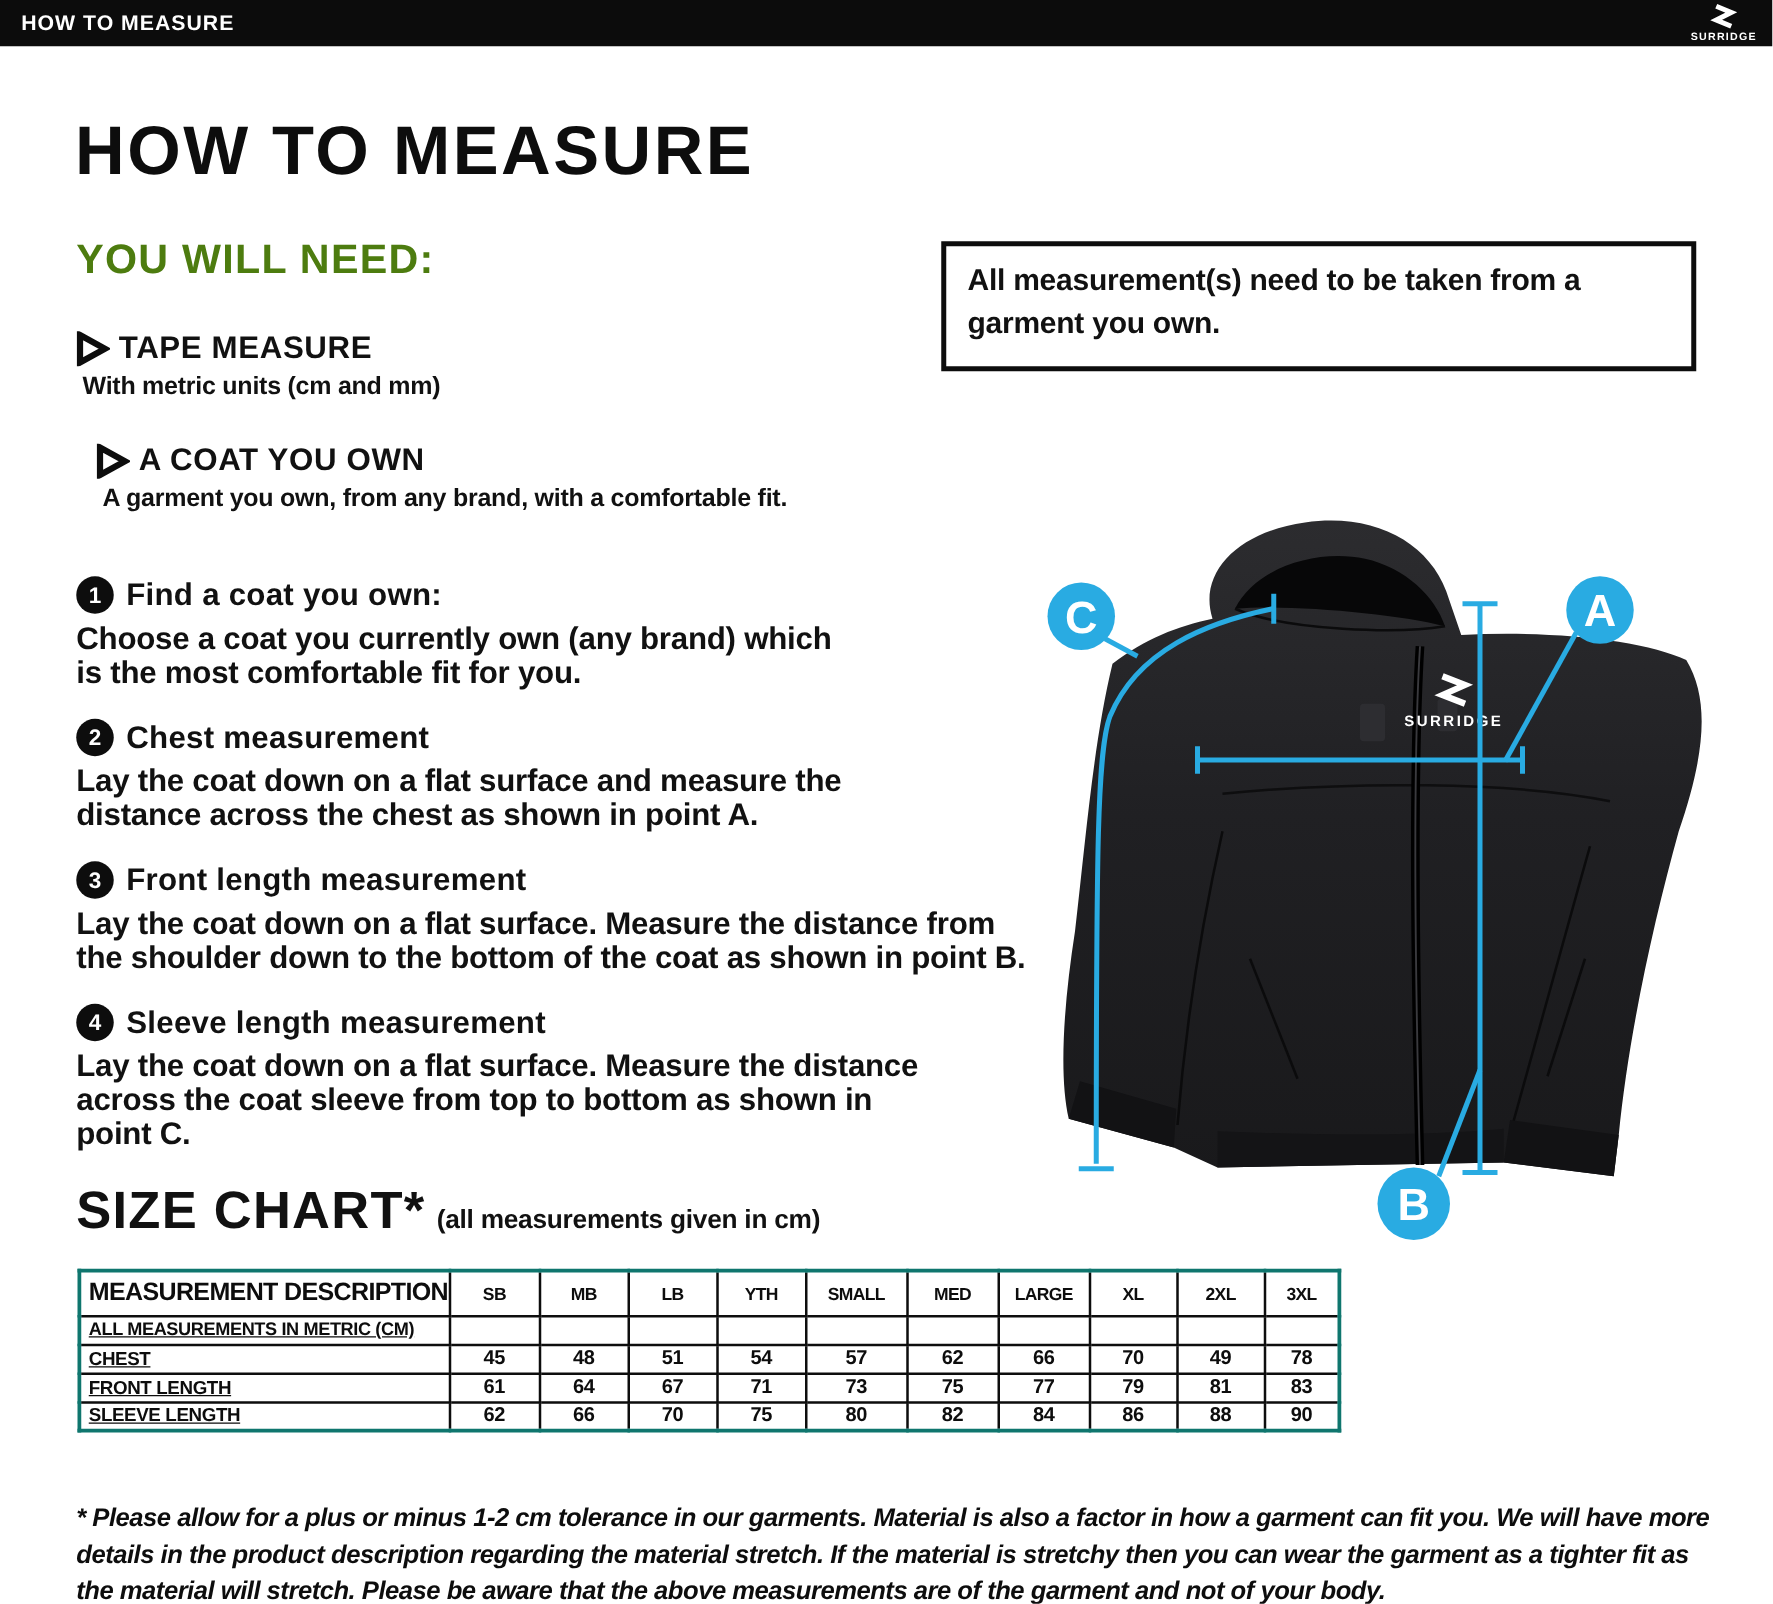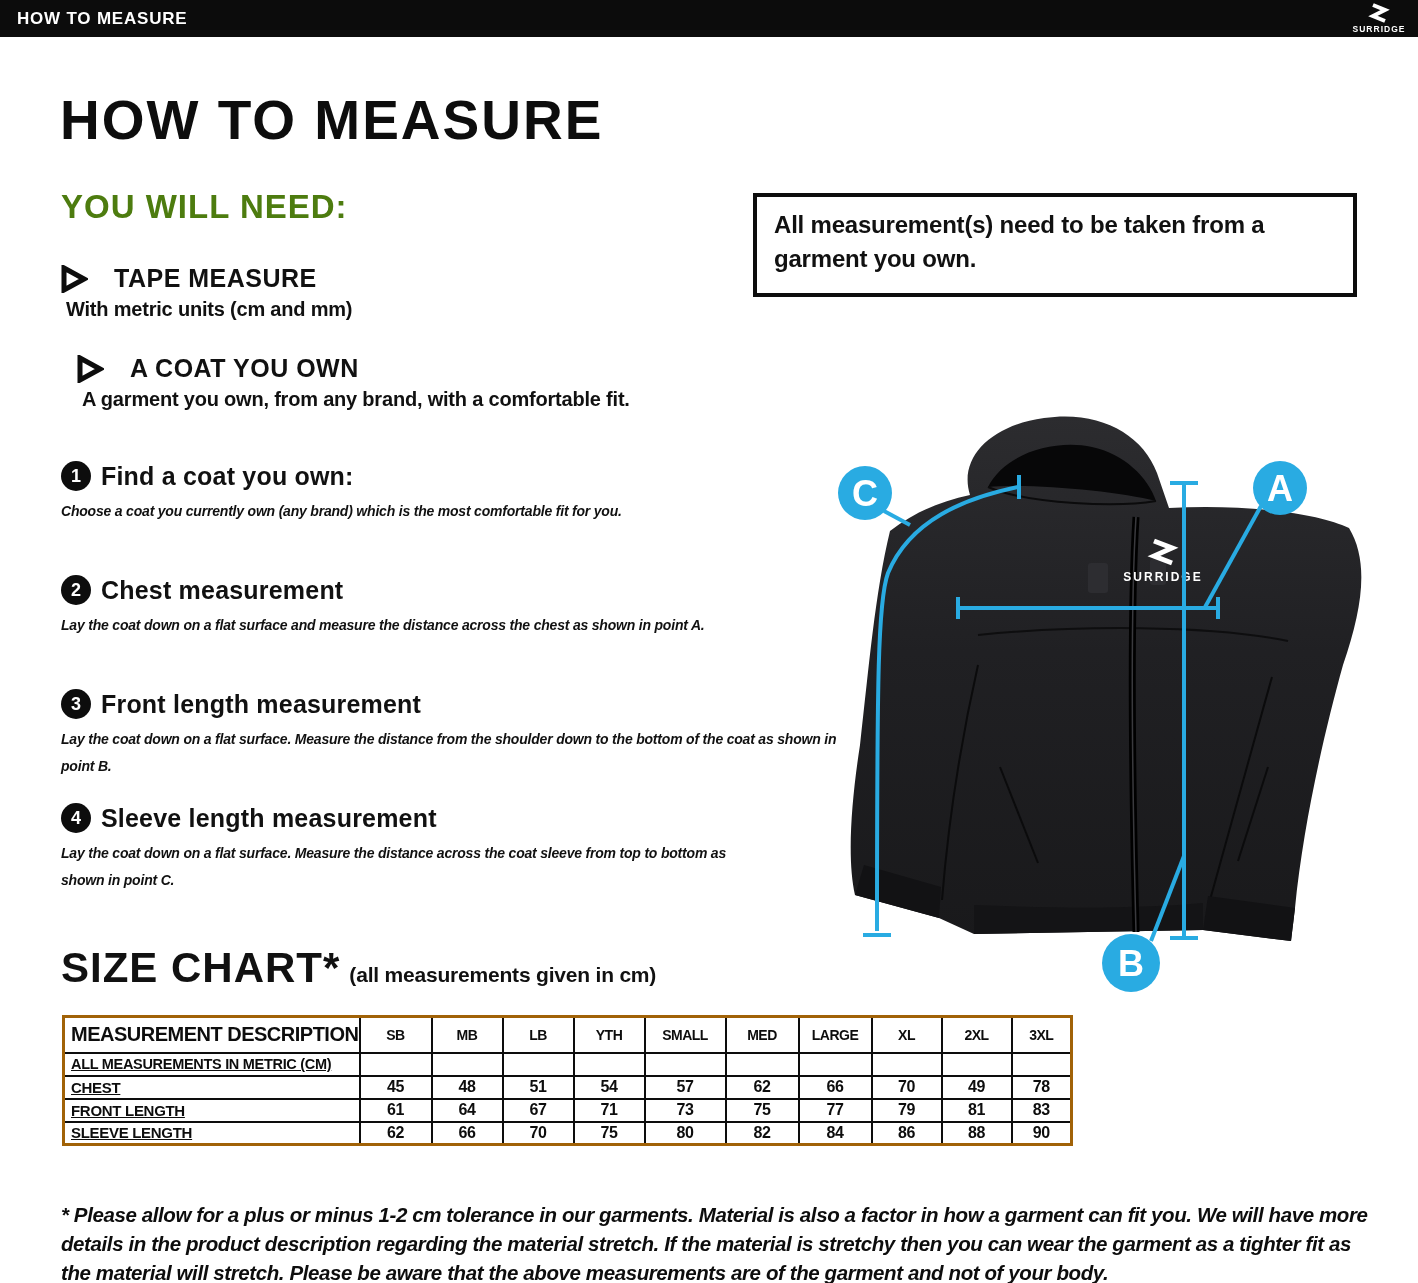--- a/index.html
+++ b/index.html
@@ -26,38 +26,38 @@
   }
 
   
   .ywn-heading {
     position:absolute; left:61px; top:188px;
     font-size:33px; font-weight:800; letter-spacing:1px; color:#4d7c0f;
   }
   .need-item { position:absolute; left:61px; }
   .need-item.n1 { top:264px; }
   .need-item.n2 { top:354px;margin-left:16px; }
-  .need-head { display:flex; align-items:center; gap:26px; }
+  .need-head { display:flex; align-items:center; gap:7px; }
   .need-title { font-size:25px; font-weight:800; letter-spacing:.5px; }
   .need-desc { font-size:20px; font-weight:700; margin-top:5px; margin-left:5px; letter-spacing:-.2px;text-align:right; }
 
   
   .step { position:absolute; left:61px; }
   .step.s1 { top:461px; }
   .step.s2 { top:575px; }
   .step.s3 { top:689px; }
   .step.s4 { top:803px; }
   .step-head { display:flex; align-items:center; gap:10px; }
   .step-num {
     width:30px; height:30px; border-radius:50%; background:#0d0d0d; color:#fff;
     font-size:18px; font-weight:800; display:flex; align-items:center; justify-content:center;
     flex:0 0 30px;
   }
   .step-title { font-size:25px; font-weight:800; letter-spacing:.2px; }
-  .step-body { font-size:14px; font-weight:700; line-height:27px; margin-top:7px; letter-spacing:-.2px;font-style:italic; }
+  .step-body { font-size:25px; font-weight:700; line-height:27px; margin-top:7px; letter-spacing:-.2px; }
   .step.s1 .step-body { width:628px; }
   .step.s2 .step-body { width:698px; }
   .step.s3 .step-body { width:778px; }
   .step.s4 .step-body { width:698px; }
 
   
   .note-box {
     position:absolute; left:753px; top:193px; width:604px; height:104px;
     border:4px solid #0d0d0d; padding:11px 17px;
     font-size:24px; font-weight:800; line-height:34px; letter-spacing:-.2px;
@@ -67,21 +67,21 @@
   .diagram { position:absolute; left:820px; top:395px; width:598px; height:625px; }
 
   
   .sc-head { position:absolute; left:61px; top:944px; display:flex; align-items:baseline; }
   .sc-title { font-size:42px; font-weight:800; letter-spacing:1px; margin:0; }
   .sc-sub { font-size:21px; font-weight:800; margin-left:9px; letter-spacing:-.2px; }
 
   table.size-chart {
     position:absolute; left:62px; top:1015px; width:1008px;
     border-collapse:collapse; table-layout:fixed;
-    border:3px solid #a16207;
+    border:3px solid #0f766e;
   }
   .size-chart th, .size-chart td {
     border:2px solid #0d0d0d; padding:0 6px;
     font-family:"Liberation Sans", sans-serif; color:#0d0d0d;
     white-space:nowrap; overflow:hidden;
   }
   .size-chart thead th { height:36px; font-size:14px; font-weight:800; text-align:center; letter-spacing:-.5px; }
   .size-chart thead th.desc { text-align:left; font-size:20px; }
   .size-chart td { height:23px; text-align:center; font-size:16px; font-weight:700; letter-spacing:-.3px; }
   .size-chart td.rowlabel { text-align:left; font-weight:700; font-size:15px;text-decoration:underline; }

